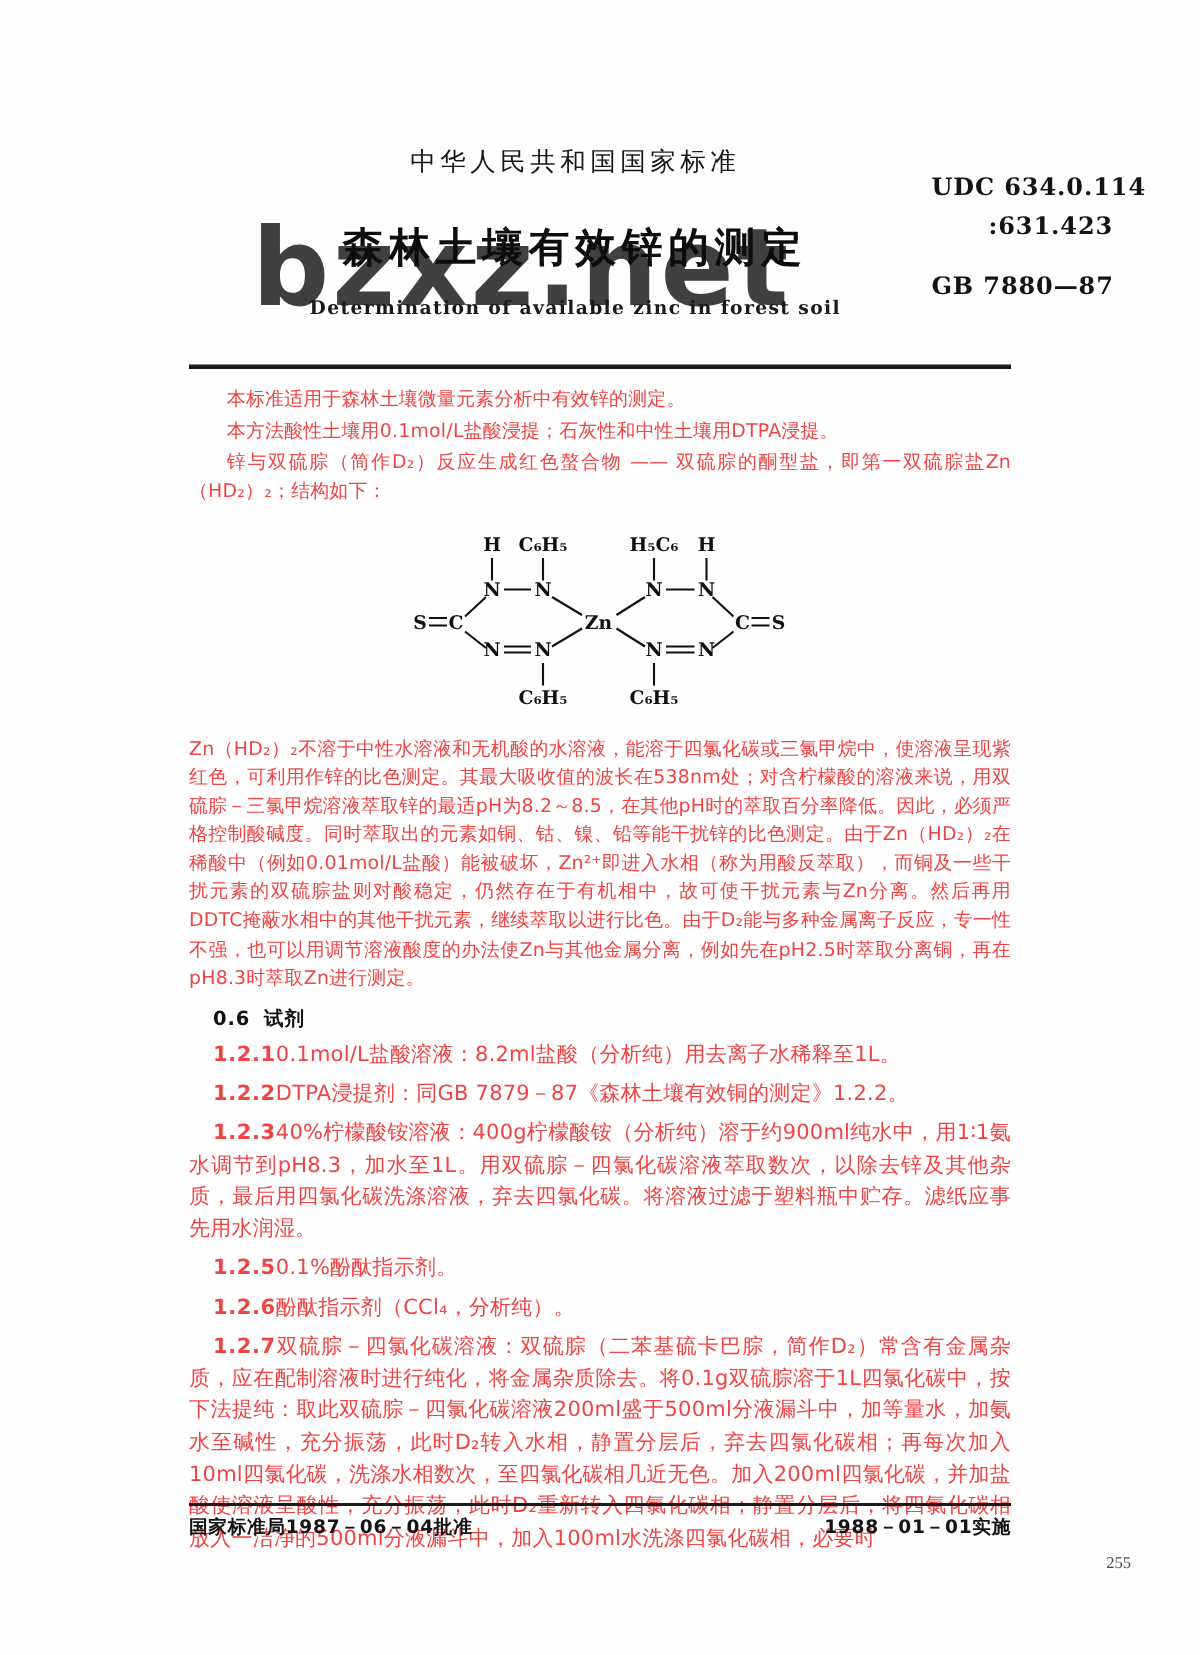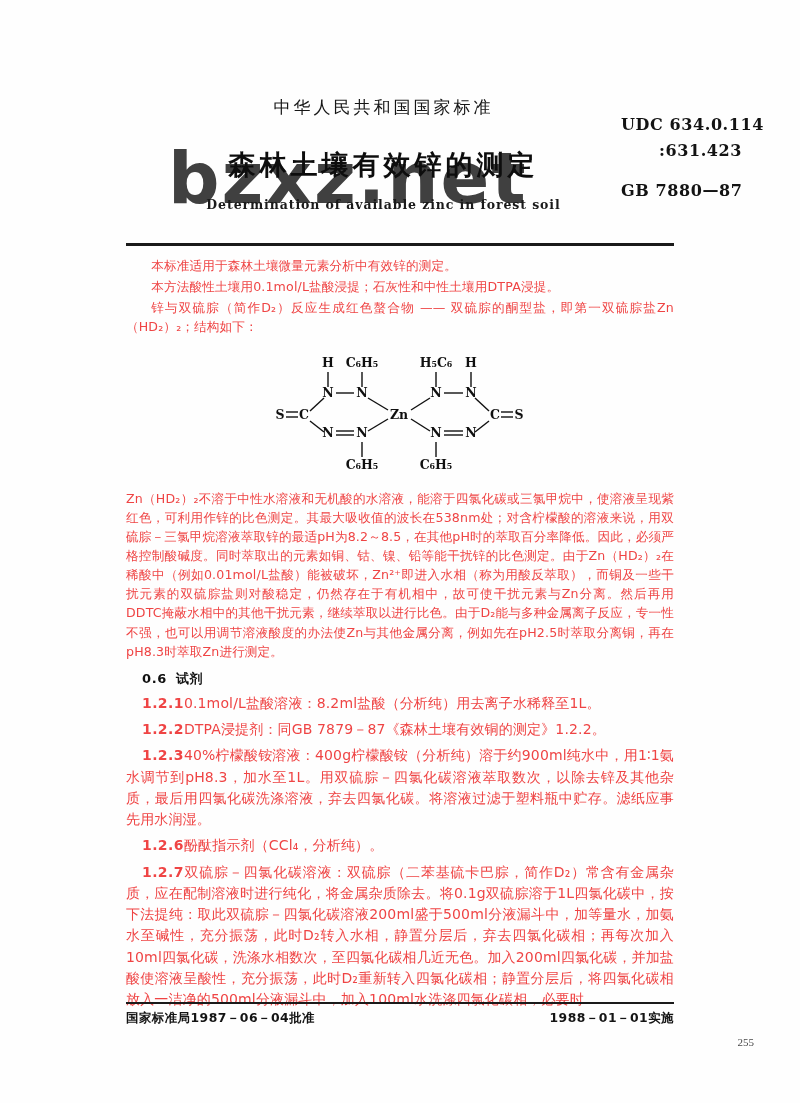--- a/index.html
+++ b/index.html
@@ -286,20 +286,23 @@
     <p class="item">
       <span class="num">1.2.1</span><span>0.1mol/L盐酸溶液：8.2ml盐酸（分析纯）用去离子水稀释至1L。</span>
     </p>
     <p class="item">
       <span class="num">1.2.2</span><span>DTPA浸提剂：同GB 7879－87《森林土壤有效铜的测定》1.2.2。</span>
     </p>
     <p class="item">
       <span class="num">1.2.3</span><span>40%柠檬酸铵溶液：400g柠檬酸铵（分析纯）溶于约900ml纯水中，用1∶1氨水调节到pH8.3，加水至1L。用双硫腙－四氯化碳溶液萃取数次，以除去锌及其他杂质，最后用四氯化碳洗涤溶液，弃去四氯化碳。将溶液过滤于塑料瓶中贮存。滤纸应事先用水润湿。</span>
     </p>
     <p class="item">
+      <span class="num">1.2.5</span><span>0.1%酚酞指示剂。</span>
+    </p>
+    <p class="item">
       <span class="num">1.2.6</span><span>酚酞指示剂（CCl₄，分析纯）。</span>
     </p>
     <p class="item">
       <span class="num">1.2.7</span><span>双硫腙－四氯化碳溶液：双硫腙（二苯基硫卡巴腙，简作D₂）常含有金属杂质，应在配制溶液时进行纯化，将金属杂质除去。将0.1g双硫腙溶于1L四氯化碳中，按下法提纯：取此双硫腙－四氯化碳溶液200ml盛于500ml分液漏斗中，加等量水，加氨水至碱性，充分振荡，此时D₂转入水相，静置分层后，弃去四氯化碳相；再每次加入10ml四氯化碳，洗涤水相数次，至四氯化碳相几近无色。加入200ml四氯化碳，并加盐酸使溶液呈酸性，充分振荡，此时D₂重新转入四氯化碳相；静置分层后，将四氯化碳相放入一洁净的500ml分液漏斗中，加入100ml水洗涤四氯化碳相，必要时</span>
     </p>
 
   </div>
 
   <div class="rule-bottom"></div>
 

